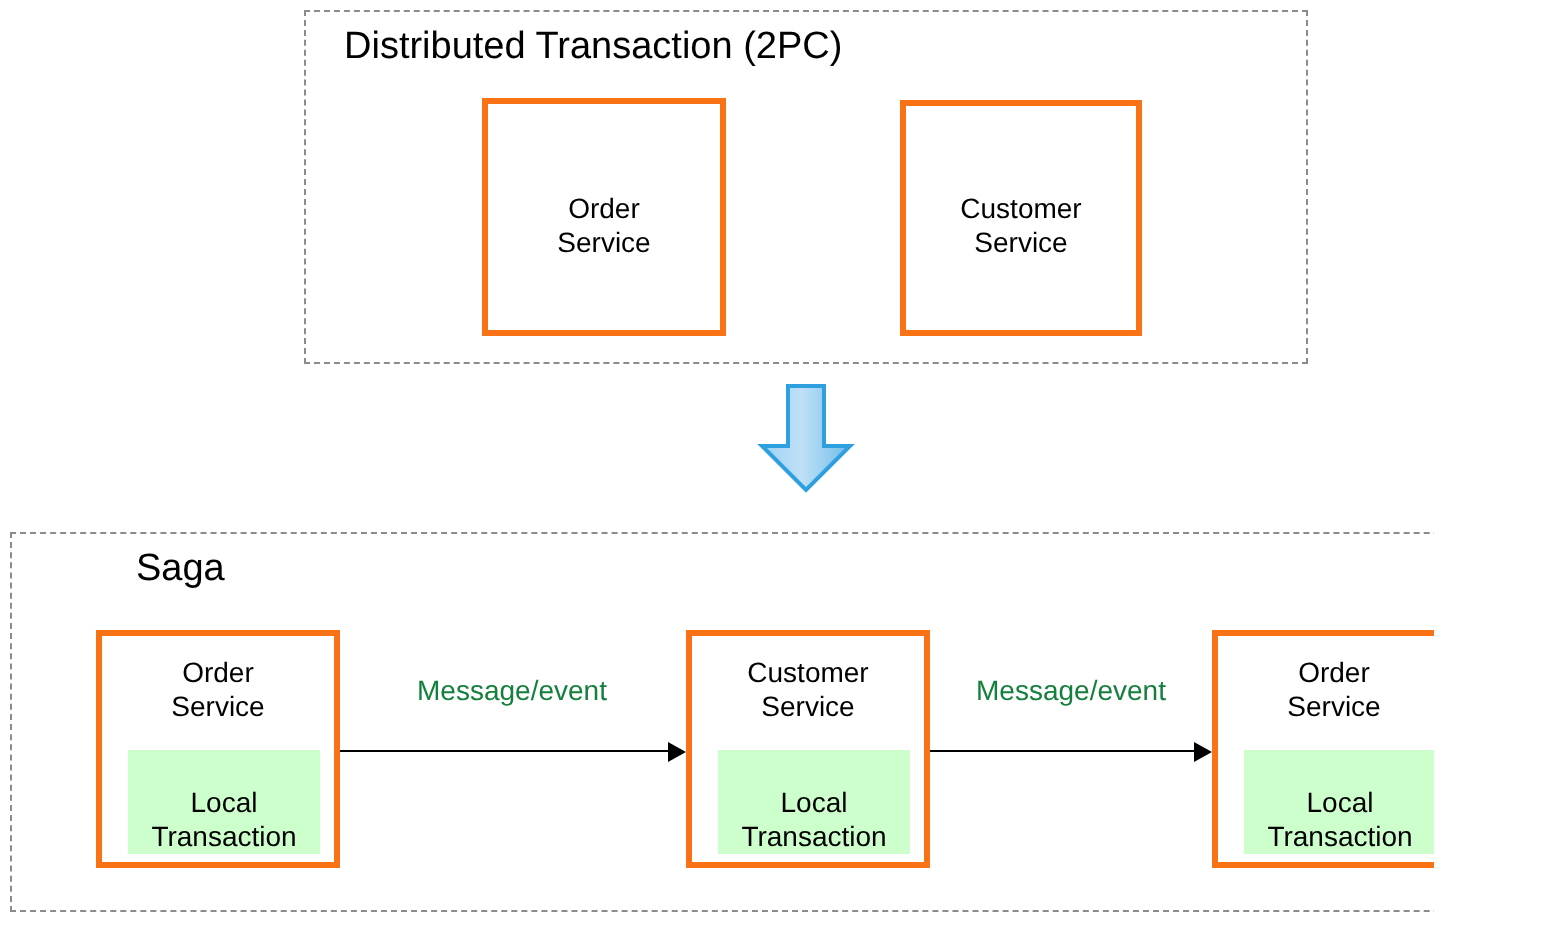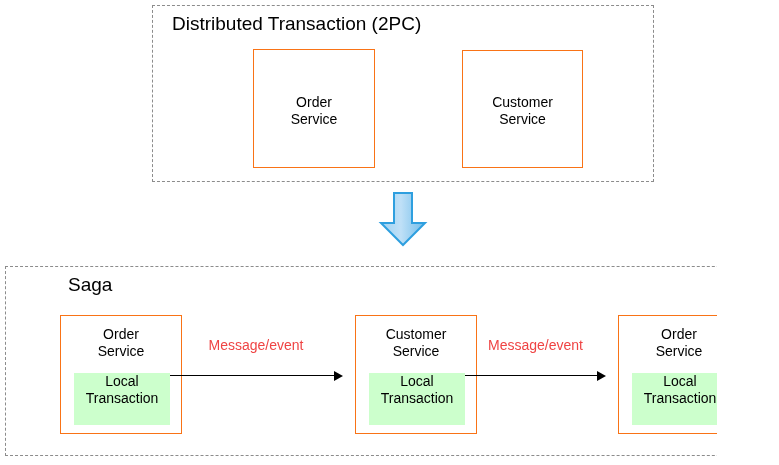--- a/index.html
+++ b/index.html
@@ -30,42 +30,41 @@
     position: absolute;
     font-size: 19px;
     line-height: 22px;
     color: #000000;
     white-space: nowrap;
   }
 
   
   .service-box {
     position: absolute;
-    border: 1px solid #f97316;
+    border: 3px solid #f97316;
     background: #ffffff;
     box-sizing: border-box;
-    margin-left: 12px;
   }
   .service-label {
     position: absolute;
     left: 0;
     right: 0;
     text-align: center;
     font-size: 14px;
     line-height: 16px;
     color: #000000;
   }
 
   
   .local-chip {
     position: absolute;
     background: #ccffcc;
     box-sizing: border-box;
     display: flex;
-    align-items: flex-start;
+    align-items: flex-end;
     justify-content: center;
   }
   .local-chip-text {
     text-align: center;
     font-size: 14px;
     line-height: 17px;
     color: #000000;
   }
 
   
@@ -87,21 +86,21 @@
     height: 0;
     border-top: 5px solid transparent;
     border-bottom: 5px solid transparent;
     border-left: 9px solid #000000;
   }
   .flow-label {
     position: absolute;
     text-align: center;
     font-size: 14px;
     line-height: 16px;
-    color: #ef4444;
+    color: #15803d;
     white-space: nowrap;
   }
 
   
   .big-arrow {
     position: absolute;
   }
 </style>
 </head>
 <body>

